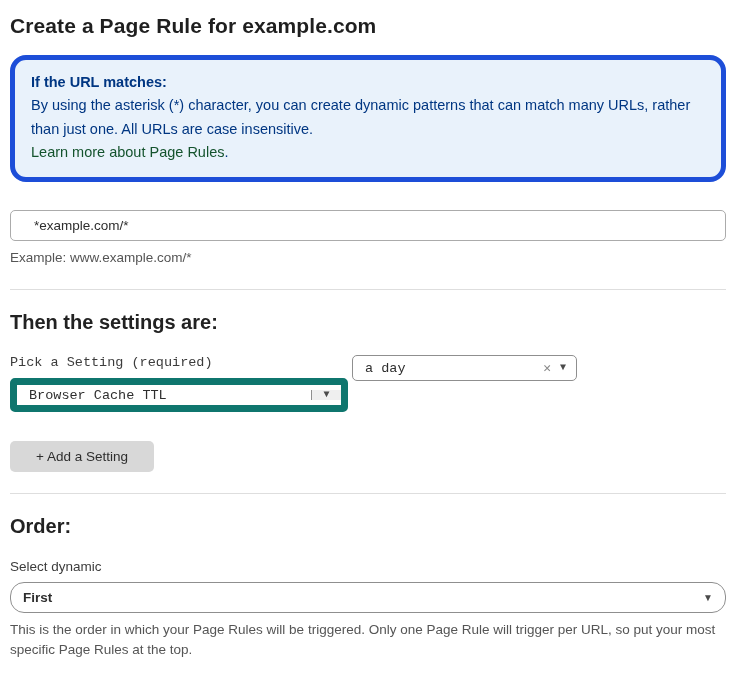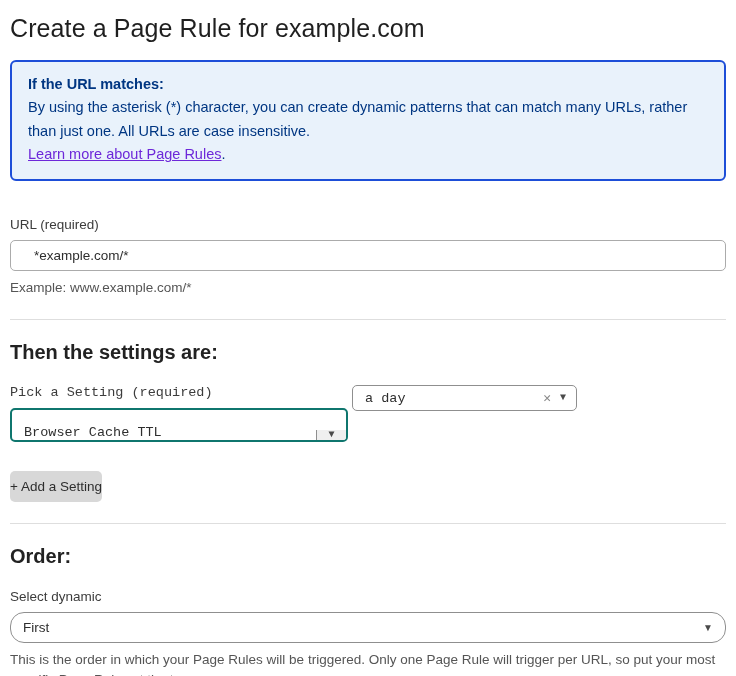--- a/index.html
+++ b/index.html
@@ -5,41 +5,40 @@
   * { box-sizing: border-box; margin: 0; padding: 0; }
   html, body { background: #ffffff; }
   body {
     width: 736px;
     min-height: 676px;
     font-family: "Liberation Sans", "DejaVu Sans", sans-serif;
     color: #333333;
     padding: 10px 10px 20px 10px;
   }
   .page-title {
-    font-size: 25px;
-    font-weight: normal;
+    font-size: 21px;
+    font-weight: bold;
     color: #1f1f1f;
     margin: 4px 0 17px 0;
     letter-spacing: 0.1px;
   }
   
   .info-box {
     background: #e9f2fb;
-    border: 2px solid #1d4ed8;
-    border-radius: 6px;
+    border: 5px solid #1d4ed8;
+    border-radius: 16px;
     padding: 11px 16px 12px 16px;
-    margin: 0 0 36px 0;
+    margin: 0 0 28px 0;
     color: #003682;
     font-size: 14.5px;
     line-height: 1.62;
   }
   .info-box .info-heading { font-weight: bold; }
   .info-box a {
-    color: #6d28d9;
-    text-decoration: underline;
+    color: #14532d;
     cursor: pointer;
   }
   
   .field-label {
     font-size: 13.5px;
     color: #3c3c3c;
     margin-bottom: 8px;
   }
   .text-input {
     width: 100%;
@@ -70,23 +69,23 @@
     color: #222222;
     margin-bottom: 21px;
   }
   
   .settings-row { display: flex; gap: 4px; font-family: Liberation Mono, monospace; }
   .settings-col-1 { width: 338px; }
   .settings-col-2 { width: 225px; }
   
   .select-box {
     display: flex;
-    align-items: flex-end;
+    align-items: center;
     height: 34px;
-    border: 2px solid #0f766e;
+    border: 7px solid #0f766e;
     border-radius: 5px;
     background: #ffffff;
     overflow: hidden;
     cursor: pointer;
   }
   .select-box .select-value {
     flex: 1;
     display: flex;
     align-items: center;
     padding: 0 12px;
@@ -131,33 +130,34 @@
   
   .wide-select {
     display: flex;
     align-items: center;
     height: 31px;
     border: 1px solid #8f8f8f;
     border-radius: 14px;
     background: #ffffff;
     padding: 0 12px;
     cursor: pointer;
+    font-weight: bold;
   }
   .wide-select .select-value {
     flex: 1;
     font-size: 13.5px;
     color: #2e2e2e;
   }
   
   .btn {
     display: inline-flex;
     align-items: center;
     justify-content: center;
     height: 31px;
-    padding: 0 0;
+    padding: 0 26px;
     border: none;
     border-radius: 5px;
     font-size: 13.5px;
     font-family: "Liberation Sans", "DejaVu Sans", sans-serif;
     cursor: pointer;
   }
   .btn-gray {
     background: #d8d8d8;
     color: #2e2e2e;
   }
@@ -171,21 +171,20 @@
 
 <div class="info-box">
   <div class="info-heading">If the URL matches:</div>
   <div>
     <span>By using the asterisk (*) character, you can create dynamic patterns that can match many URLs, rather than just one. All URLs are case insensitive.</span><br>
     <a>Learn more about Page Rules</a><span>.</span>
   </div>
 </div>
 
 <div>
-  <div class="field-label">URL (required)</div>
   <input type="text" class="text-input" value="*example.com/*" style="">
   <div class="help-text">Example: www.example.com/*</div>
 </div>
 
 <hr class="divider">
 
 <div class="section-heading">Then the settings are:</div>
 
 <div class="settings-row">
   <div class="settings-col-1">

